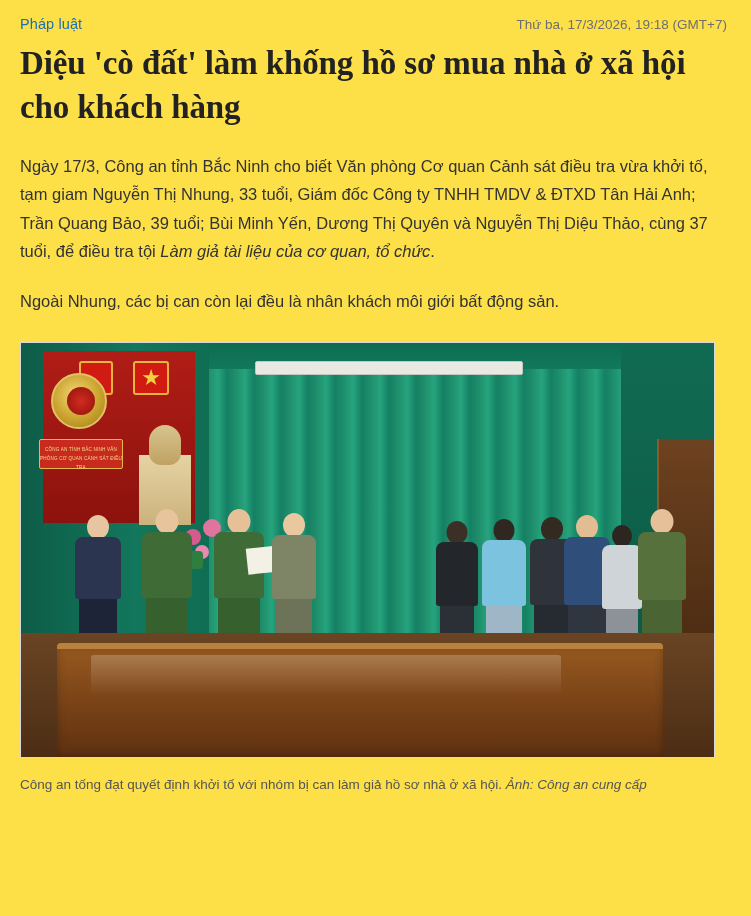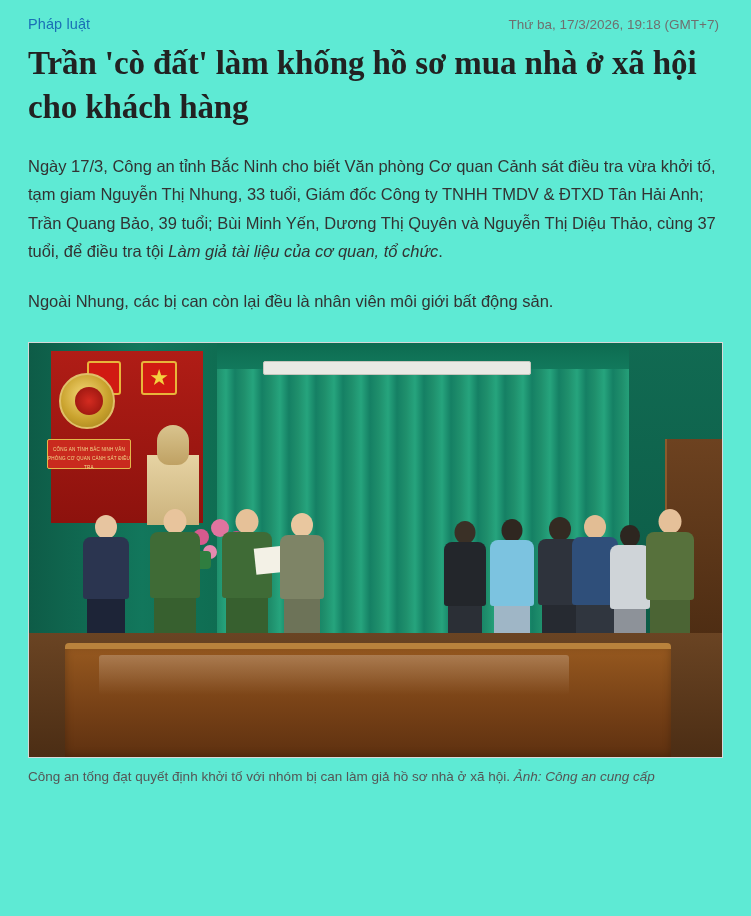--- a/index.html
+++ b/index.html
@@ -9,22 +9,22 @@
     width: 751px;
     height: 916px;
     background: #ffffff;
     font-family: "Liberation Sans", sans-serif;
     overflow: hidden;
   }
   .page {
     width: 751px;
     height: 916px;
     position: relative;
-    background: #5eead4;
-    padding: 0 28px;
+    background: #fde047;
+    padding: 0 20px;
   }
   .topbar {
     display: flex;
     align-items: center;
     justify-content: space-between;
     padding-top: 14px;
     height: 34px;
   }
   .category {
     color: #1a6fb5;
@@ -177,47 +177,47 @@
   }
   .figper .body {
     position: absolute; left: 50%; transform: translateX(-50%);
     border-radius: 8px 8px 3px 3px;
   }
   .figper .legs {
     position: absolute; left: 50%; transform: translateX(-50%);
     border-radius: 0 0 3px 3px;
   }
   .caption {
-    margin-top: 9px;
+    margin-top: 17px;
     font-size: 13.5px;
     color: #555555;
     line-height: 1.5;
     width: 695px;
   }
   .caption em { font-style: italic; }
 </style>
 </head>
 <body>
 
 <div class="page">
 
   <div class="topbar">
     <a href="#" class="category">Pháp luật</a>
     <span class="timestamp">Thứ ba, 17/3/2026, 19:18 (GMT+7)</span>
   </div>
 
-  <h1 class="headline">Trần 'cò đất' làm khống hồ sơ mua nhà ở xã hội cho khách hàng</h1>
+  <h1 class="headline">Diệu 'cò đất' làm khống hồ sơ mua nhà ở xã hội cho khách hàng</h1>
 
 
   <p class="body-par">
     <span>Ngày 17/3, Công an tỉnh Bắc Ninh cho biết Văn phòng Cơ quan Cảnh sát điều tra vừa khởi tố, tạm giam Nguyễn Thị Nhung, 33 tuổi, Giám đốc Công ty TNHH TMDV &amp; ĐTXD Tân Hải Anh; Trần Quang Bảo, 39 tuổi; Bùi Minh Yến, Dương Thị Quyên và Nguyễn Thị Diệu Thảo, cùng 37 tuổi, để điều tra tội </span><em>Làm giả tài liệu của cơ quan, tổ chức</em><span>.</span>
   </p>
 
   <p class="body-par">
-    <span>Ngoài Nhung, các bị can còn lại đều là nhân viên môi giới bất động sản.</span>
+    <span>Ngoài Nhung, các bị can còn lại đều là nhân khách môi giới bất động sản.</span>
   </p>
 
   <figure class="figure" style="margin-left:0;">
     <div class="photo">
 
       <div class="curtain"></div>
       <div class="curtain-top"></div>
       <div class="projector-screen"></div>
       <div class="right-wall"></div>
       <div class="door"></div>

